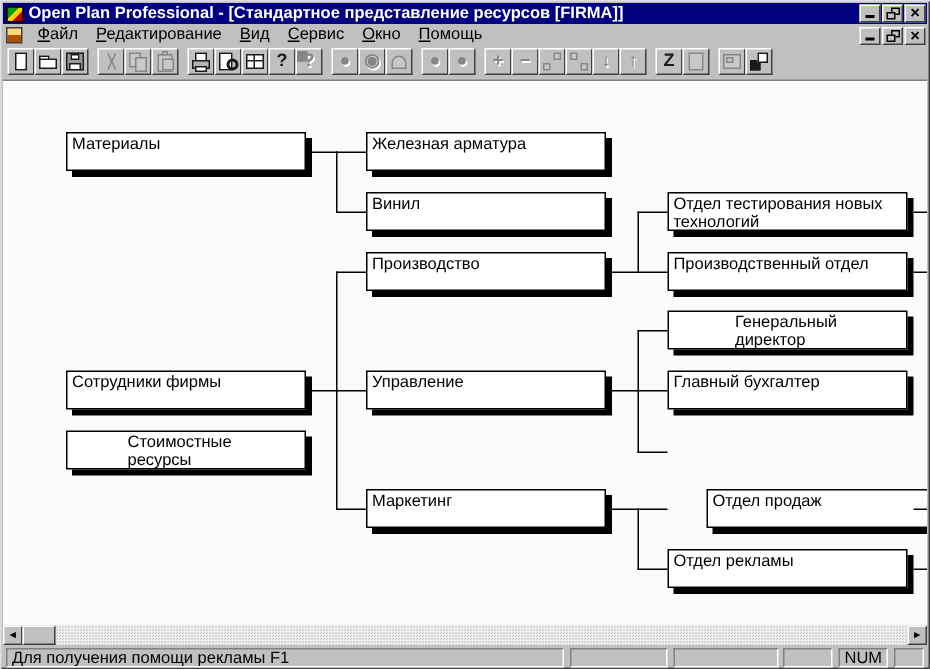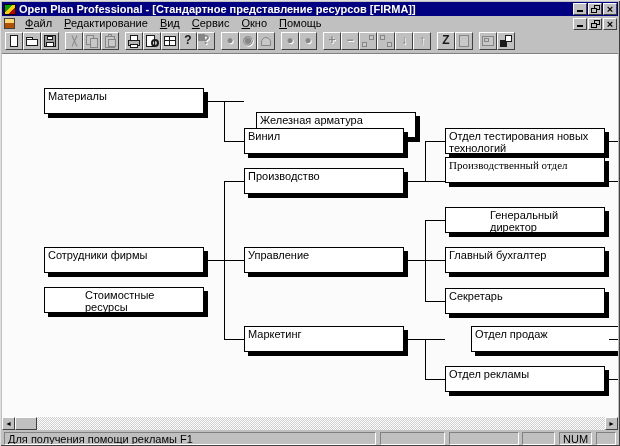--- a/index.html
+++ b/index.html
@@ -265,34 +265,33 @@
       <div class="tbtn" style="left: 495px;">
         <span class="ic ic-bring-front">
           <span class="sh s1"></span>
           <span class="sh s2"></span>
         </span>
       </div>
     </div>
 
   <div class="client" id="canvas">
       <div class="node" style="left: 42px; top: 33px;">Материалы</div>
-      <div class="node" style="left: 254px; top: 33px; margin-top: 24px;">Железная арматура</div>
+      <div class="node" style="left: 242px; top: 33px;">Железная арматура</div>
       <div class="node" style="left: 242px; top: 73px;">Винил</div>
       <div class="node" style="left: 42px; top: 192px;">Сотрудники фирмы</div>
       <div class="node" style="left: 42px; top: 232px; padding-left: 40px;">Стоимостные ресурсы</div>
       <div class="node" style="left: 242px; top: 113px;">Производство</div>
       <div class="node" style="left: 242px; top: 192px;">Управление</div>
       <div class="node" style="left: 242px; top: 271px;">Маркетинг</div>
       <div class="node" style="left: 443px; top: 73px;">Отдел тестирования новых технологий</div>
       <div class="cline" style="left: 607px; top: 86px; width: 11px; height: 1px;"></div>
-      <div class="node" style="left: 443px; top: 102px; font-family: Liberation Serif, serif;">Производственный отдел</div>
+      <div class="node" style="left: 443px; top: 113px;">Производственный отдел</div>
       <div class="cline" style="left: 607px; top: 126px; width: 11px; height: 1px;"></div>
       <div class="node" style="left: 443px; top: 152px; padding-left: 44px;">Генеральный директор</div>
       <div class="node" style="left: 443px; top: 192px;">Главный бухгалтер</div>
-      <div class="node" style="left: 443px; top: 233px;">Секретарь</div>
       <div class="node" style="left: 469px; top: 271px;">Отдел продаж</div>
       <div class="cline" style="left: 607px; top: 284px; width: 11px; height: 1px;"></div>
       <div class="node" style="left: 443px; top: 311px;">Отдел рекламы</div>
       <div class="cline" style="left: 607px; top: 324px; width: 11px; height: 1px;"></div>
       <div class="cline" style="left: 204px; top: 46px; width: 19px; height: 1px;"></div>
       <div class="cline" style="left: 222px; top: 46px; width: 1px; height: 41px;"></div>
       <div class="cline" style="left: 222px; top: 46px; width: 20px; height: 1px;"></div>
       <div class="cline" style="left: 222px; top: 86px; width: 20px; height: 1px;"></div>
       <div class="cline" style="left: 204px; top: 205px; width: 19px; height: 1px;"></div>
       <div class="cline" style="left: 222px; top: 126px; width: 1px; height: 159px;"></div>

